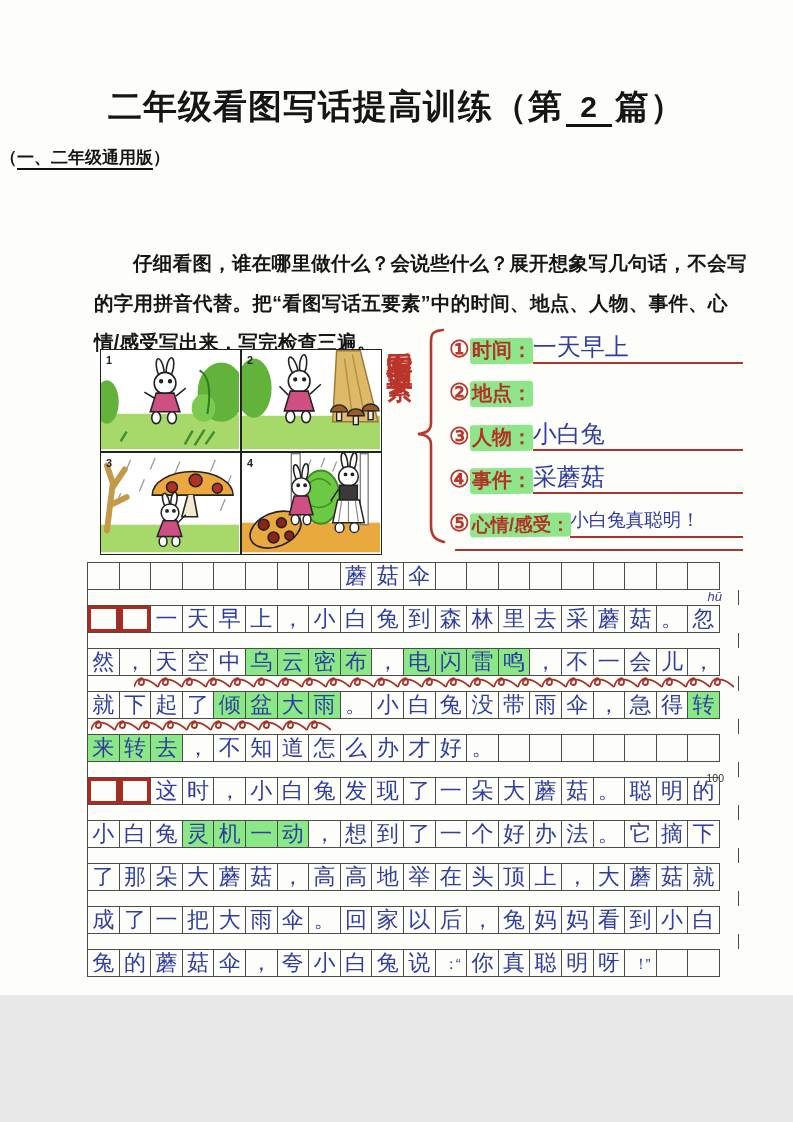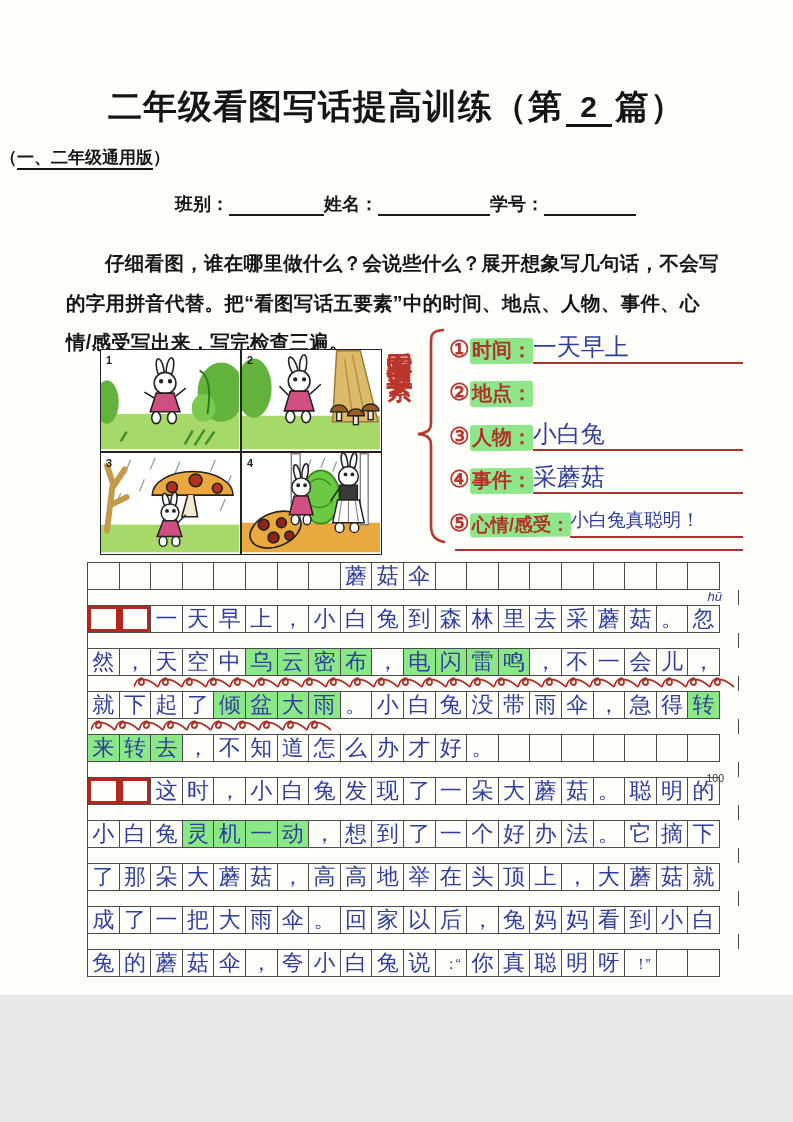--- a/index.html
+++ b/index.html
@@ -12,21 +12,21 @@
              text-align:center;font-size:30px;margin:0 3px;vertical-align:1px;}
   .subtitle{position:absolute;top:146px;left:0;right:0;text-align:left;
             font-size:17px;font-weight:700;}
   .subtitle .u{border-bottom:2px solid #111;padding-bottom:1px;}
   .fields{position:absolute;top:192px;left:175px;font-size:18px;font-weight:700;white-space:nowrap;}
   .blank{display:inline-block;border-bottom:2px solid #1a1a1a;height:18px;vertical-align:bottom;}
   .b1{width:95px}.b2{width:112px}.b3{width:92px}
   
   .instructions{position:absolute;top:244px;left:66px;width:680px;
                 font-size:19.5px;font-weight:700;line-height:39.5px;letter-spacing:.3px;}
-  .instructions .iline{white-space:nowrap;}
+  .instructions .iline{white-space:nowrap;margin-left:28px;}
   .instructions .iline:first-child{text-indent:2em;}
   
   .comic{position:absolute;left:100px;top:349px;width:282px;height:206px;
          display:grid;grid-template-columns:141px 141px;grid-template-rows:103px 103px;
          background:#fff;}
   .panel{border:1.6px solid #222;box-sizing:border-box;overflow:hidden;background:#fff;}
   .panel svg{display:block;}
   
   .side-label{position:absolute;left:383px;top:330px;height:222px;width:34px;
               writing-mode:vertical-rl;text-orientation:upright;
@@ -66,21 +66,20 @@
 </style>
 </head>
 <body>
 
 <div class="page">
 
   <div class="page-title"><span>二年级看图写话提高训练（第</span><span class="num-blank">2</span><span>篇）</span></div>
 
   <div class="subtitle"><span>（</span><span class="u">一、二年级通用版</span><span>）</span></div>
 
-  <div class="fields"><span>班别：</span><span class="blank b1"></span><span>姓名：</span><span class="blank b2"></span><span>学号：</span><span class="blank b3"></span></div>
 
   <div class="instructions">
     <div class="iline">仔细看图，谁在哪里做什么？会说些什么？展开想象写几句话，不会写</div>
     <div class="iline">的字用拼音代替。把“看图写话五要素”中的时间、地点、人物、事件、心</div>
     <div class="iline">情/感受写出来，写完检查三遍。</div>
   </div>
 
   <div class="comic">
     <div class="panel">
       <svg viewBox="0 0 140 100" width="138" height="100">

